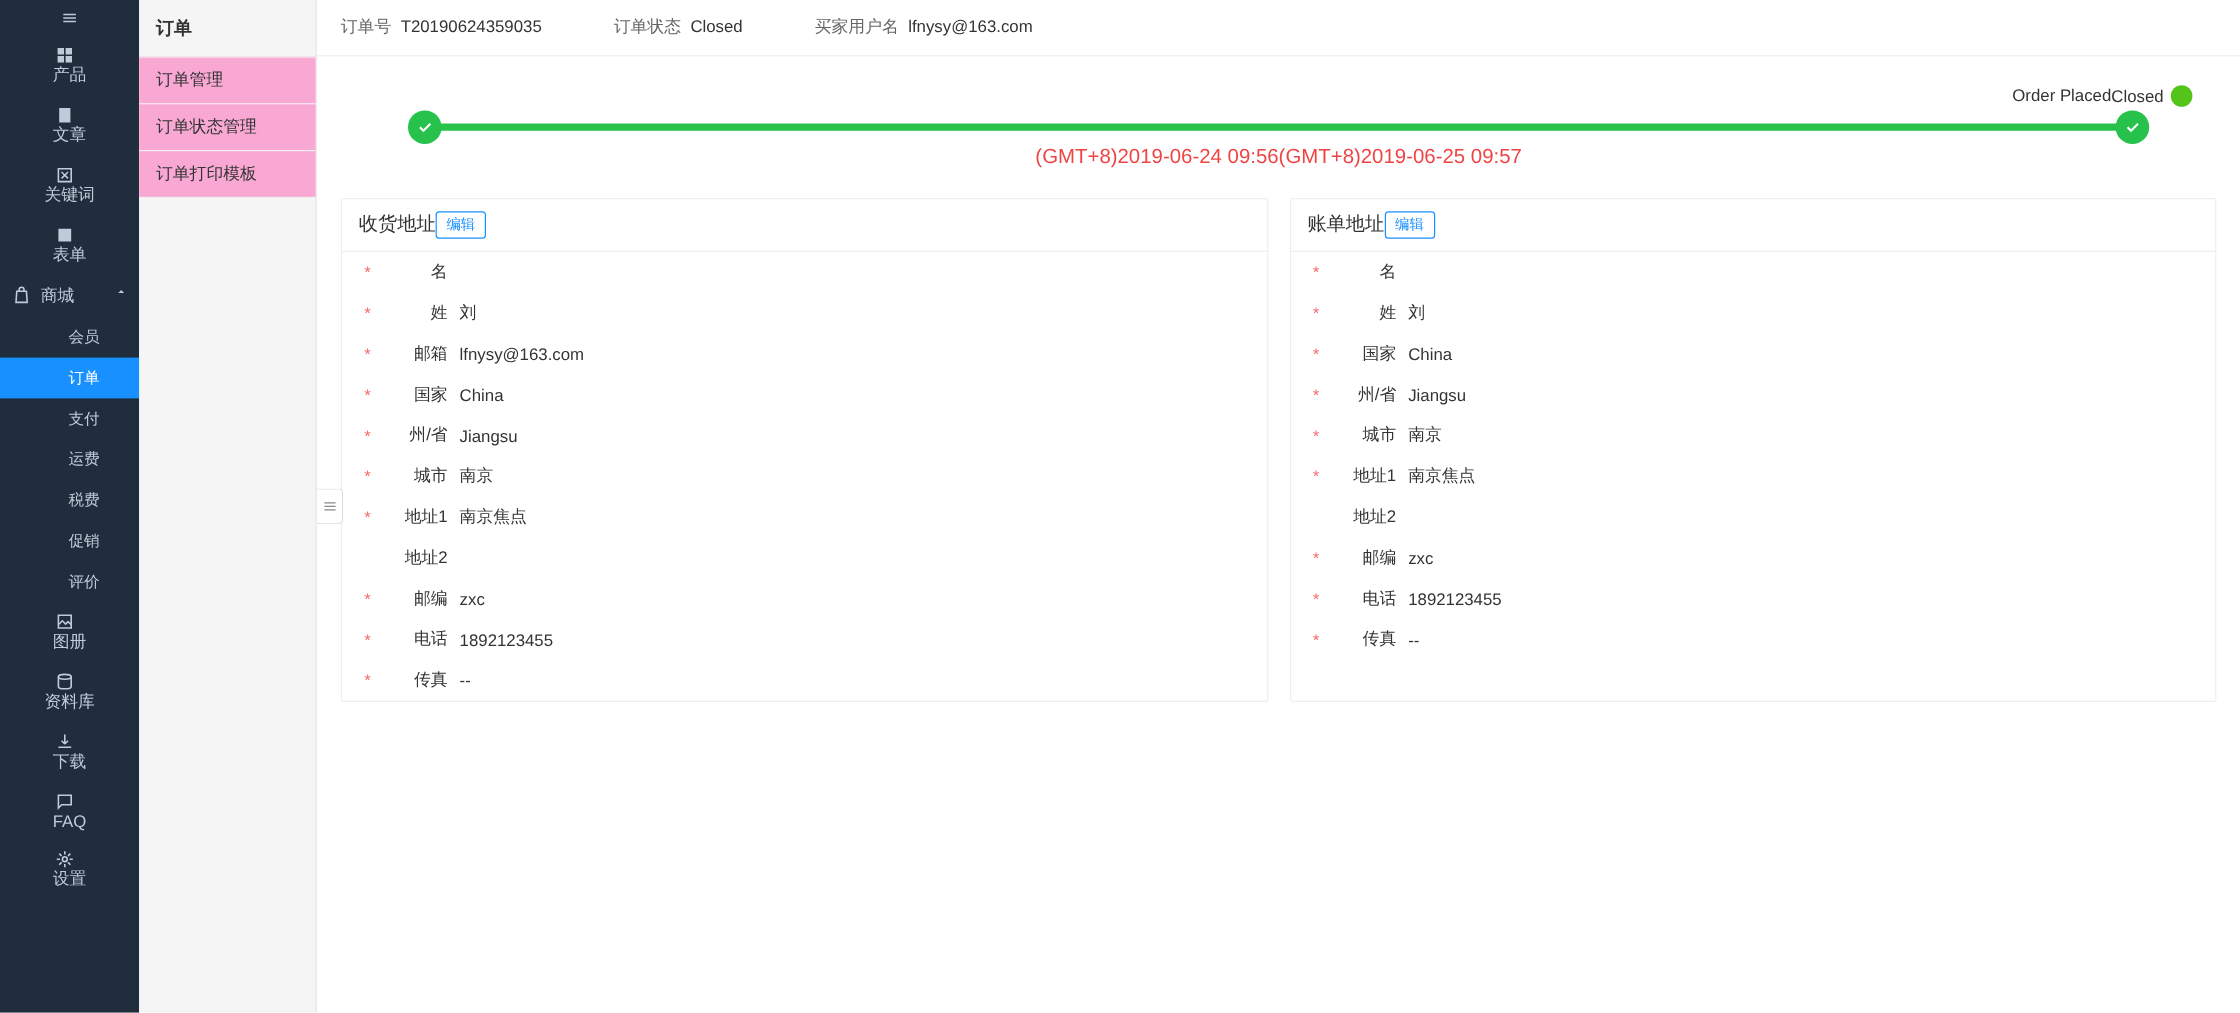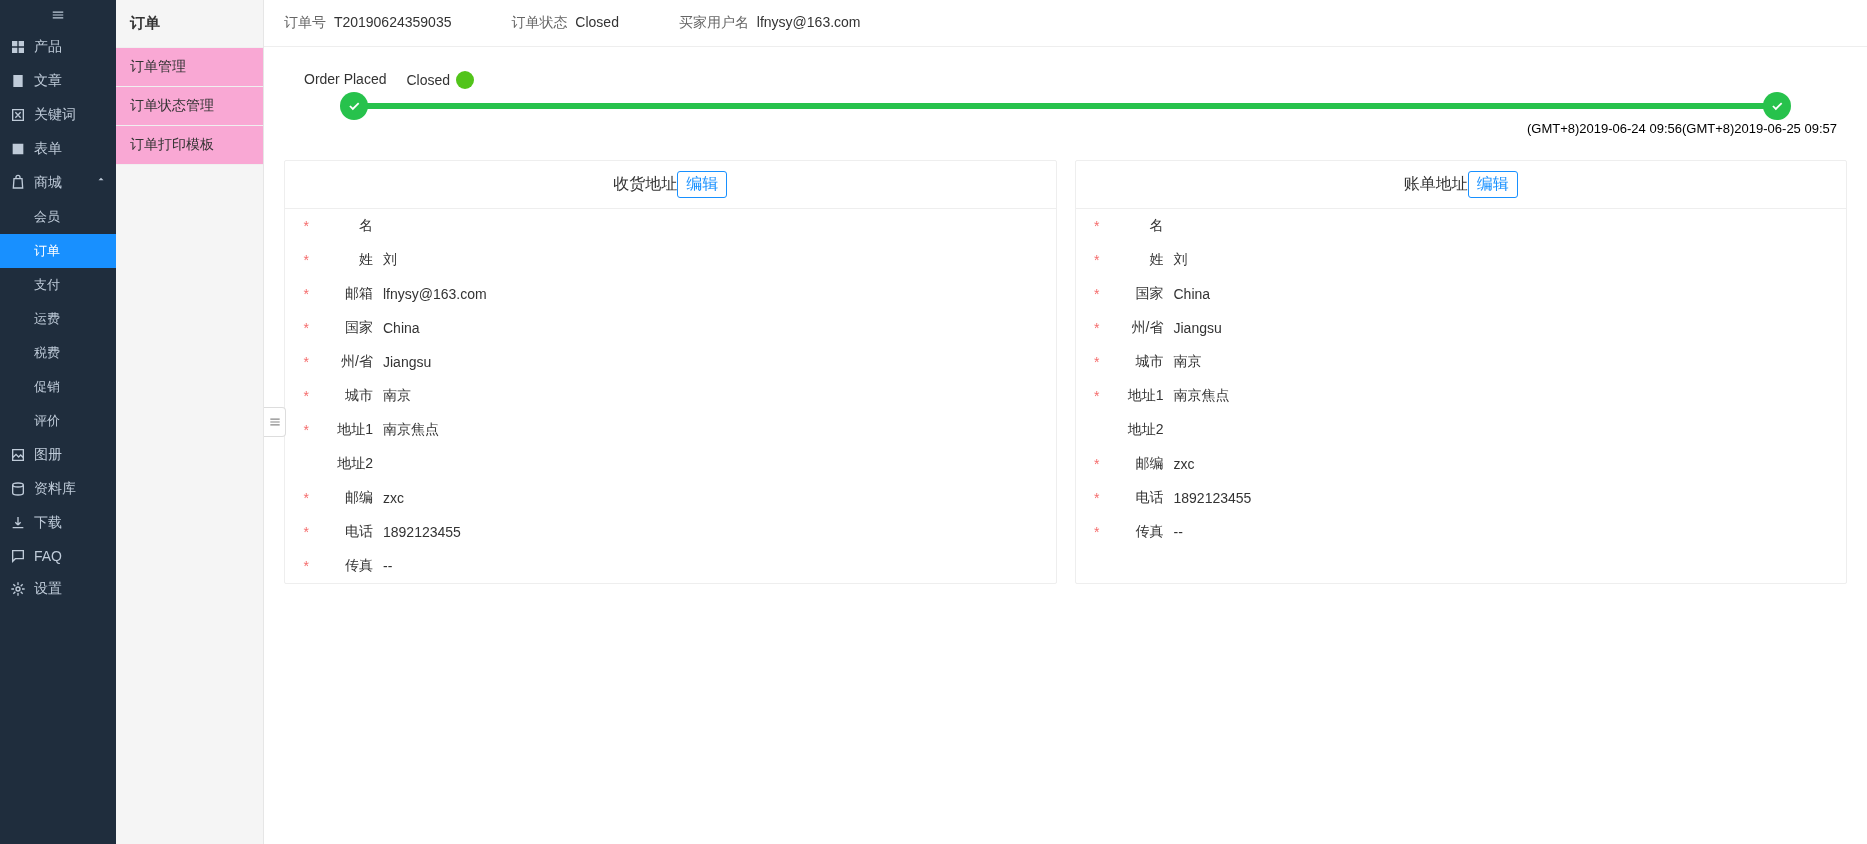--- a/index.html
+++ b/index.html
@@ -3,21 +3,21 @@
 <meta charset="utf-8">
 <style>
 * { box-sizing: border-box; margin: 0; padding: 0; }
 body { font-family: "Microsoft YaHei", Arial, sans-serif; font-size: 14px; color: #333; background: #fff; overflow: hidden; }
 .app { display: flex; height: 100vh; }
 
 
 .sidebar { width: 116px; background: #1f2d3d; color: #bfcbd9; display: flex; flex-direction: column; flex-shrink:0; }
 .sidebar .toggle { height: 30px; display:flex; align-items:center; justify-content:center; cursor:pointer;}
 .sidebar .toggle svg { width:14px; height:14px; fill:#bfcbd9;}
-.menu-item { display:flex; align-items:center; padding: 8px 10px; cursor:pointer; font-size:14px; }
+.menu-item { display:flex; align-items:center; padding: 8px 10px; cursor:pointer; font-size:14px;flex-direction:column; }
 .menu-item.active { background:#1890ff; color:#fff; }
 .menu-item .icon { width:16px; height:16px; margin-right:8px; flex-shrink:0; fill:currentColor;}
 .menu-item.sub { padding-left: 34px; font-size:13px;}
 .menu-group-header { display:flex; align-items:flex-start; padding:8px 10px; cursor:pointer;}
 .menu-group-header .icon{width:16px;height:16px;margin-right:8px;fill:currentColor;}
 .menu-group-header .arrow{margin-left:auto;width:10px;height:10px;fill:currentColor;}
 
 
 .subside { width: 148px; background:#f5f5f5; border-right:1px solid #e6e6e6; flex-shrink:0;}
 .subside .title { font-weight:bold; padding: 14px 14px; font-size:15px;}
@@ -33,37 +33,37 @@
 .order-bar .meta { display:flex; gap:60px; flex:1; flex-wrap:wrap;}
 .order-bar .meta .lbl { color:#666; margin-right:4px;}
 .order-bar .actions { display:flex; gap:10px;}
 .btn { display:inline-flex; align-items:center; padding: 6px 14px; border-radius:4px; cursor:pointer; font-size:13px; border:1px solid transparent; white-space:nowrap;}
 .btn.outline-blue { border-color:#1890ff; color:#1890ff; background:#fff;}
 .btn.blue { background:#1890ff; color:#fff;}
 .btn .bicon { width:14px; height:14px; margin-right:4px; fill:currentColor;}
 
 
 .timeline { padding: 24px 30px 10px 30px;}
-.tl-labels { display:flex; justify-content:flex-start; font-size:14px; color:#333; padding:0 10px;gap:20px;}
+.tl-labels { display:flex; justify-content:flex-end; font-size:14px; color:#333; padding:0 10px;}
 .tl-labels .right { display:flex; align-items:center; gap:6px;}
 .tl-labels .chat-icon { width:18px;height:18px; background:#52c41a; border-radius:50%; display:inline-block; position:relative;}
 .tl-bar { position:relative; margin: 14px 10px 8px 10px;}
 .tl-track { height:6px; background:#27c24c; border-radius:3px; margin:0 50px;}
 .tl-dot { position:absolute; top:50%; transform:translate(-50%,-50%); width:28px; height:28px; border-radius:50%; background:#27c24c; display:flex; align-items:center; justify-content:center;}
 .tl-dot.start { left:50px;}
 .tl-dot.end { right:50px; transform:translate(50%,-50%);}
 .tl-dot svg { width:14px;height:14px; fill:#fff;}
-.tl-times { display:flex; justify-content:flex-end; color:#000000; font-size:13px; padding:4px 0;}
+.tl-times { display:flex; justify-content:center; color:#ef4444; font-size:17px; padding:4px 0;}
 
 
 .cards { display:flex; gap:18px; padding: 10px 20px 20px 20px;}
 .card { flex:1; border:1px solid #eee; border-radius:2px; }
-.card-header { display:flex; align-items:center; justify-content:center; padding:10px 14px; border-bottom:1px solid #eee;}
+.card-header { display:flex; align-items:center; justify-content:flex-start; padding:10px 14px; border-bottom:1px solid #eee;}
 .card-header .ct { font-size:16px; }
-.edit-btn { border:1px solid #1890ff; color:#1890ff; padding:2px 8px; border-radius:3px; font-size:16px; cursor:pointer; background:#fff;}
+.edit-btn { border:1px solid #1890ff; color:#1890ff; padding:2px 8px; border-radius:3px; font-size:12px; cursor:pointer; background:#fff;}
 .field-row { display:flex; align-items:center; padding:8px 14px; }
 .field-row .req { color:#f56c6c; margin-right:4px; width:10px; text-align:right;}
 .field-row .flbl { width:60px; text-align:right; color:#333; margin-right:10px;}
 .field-row .fval { color:#333;}
 
 
 .drawer-toggle { position:absolute; left:0; top:50%; transform:translateY(-50%); width:22px; height:30px; background:#fff; border:1px solid #ddd; border-left:none; border-radius:0 4px 4px 0; display:flex;align-items:center;justify-content:center; cursor:pointer;}
 .drawer-toggle svg{width:14px;height:14px;fill:#888;}
 </style>
 </head>

